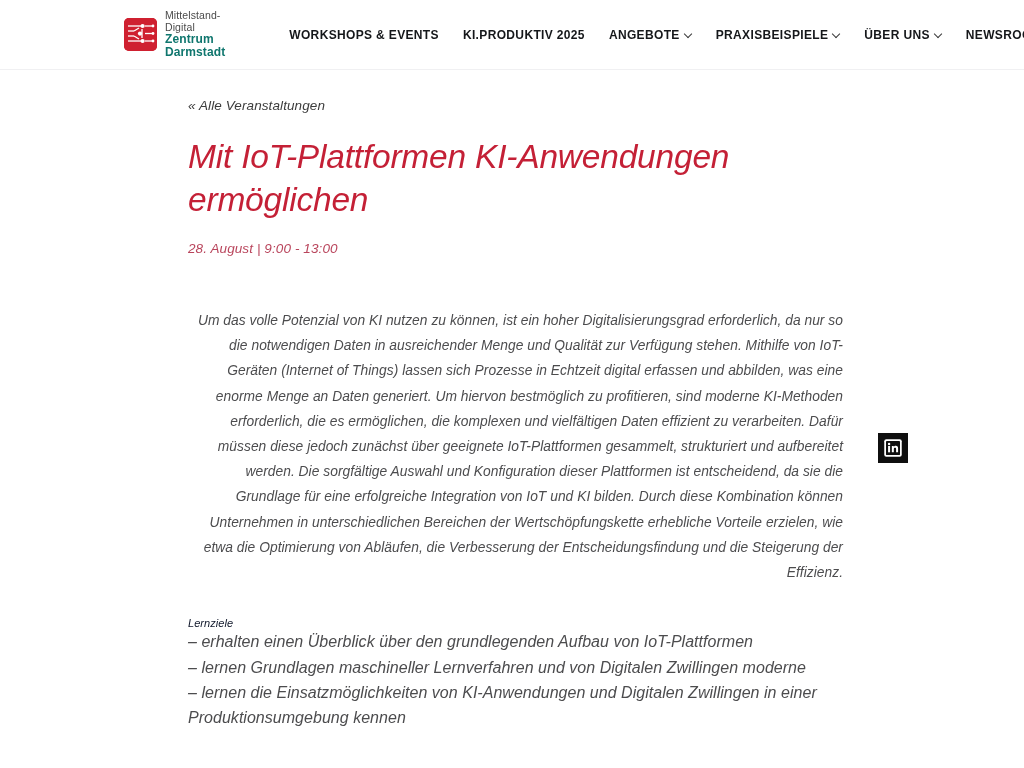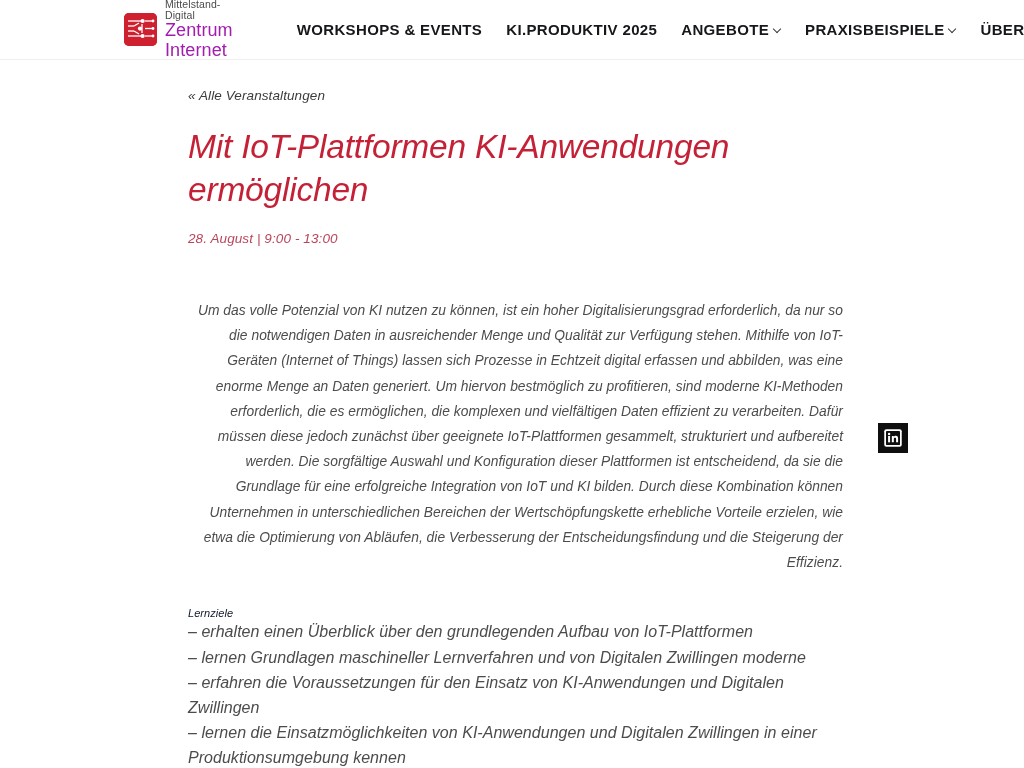--- a/index.html
+++ b/index.html
@@ -8,21 +8,21 @@
     width: 1024px; height: 768px;
     background: #ffffff;
     font-family: "Liberation Sans", sans-serif;
     overflow: hidden;
   }
 
   
   .site-header {
     position: relative;
     width: 1024px;
-    height: 60px;
+    height: 70px;
     background: #ffffff;
     border-bottom: 1px solid #f0f0f2;
     display: flex;
     align-items: center;
   }
   .brand {
     display: flex;
     align-items: center;
     gap: 8px;
     margin-left: 124px;
@@ -41,39 +41,39 @@
     color: #2b2b2b;
   }
   .brand-line1 {
     font-size: 10.5px;
     color: #4b4b4b;
     letter-spacing: 0.1px;
     display: block;
     font-weight: 400;
   }
   .brand-line2, .brand-line3 {
-    font-size: 18px;
-    font-weight: 400;
-    color: #a21caf;
+    font-size: 12px;
+    font-weight: 700;
+    color: #0f766e;
     display: block;
     letter-spacing: 0.1px;
   }
 
   .main-nav {
     display: flex;
     align-items: center;
     margin-left: 52px;
     gap: 0px;
   }
   .nav-item {
     display: flex;
     align-items: center;
     gap: 5px;
     padding: 0 12px;
-    font-size: 15px;
+    font-size: 12px;
     font-weight: 700;
     letter-spacing: 0.35px;
     color: #15171a;
     text-decoration: none;
     white-space: nowrap;
     cursor: pointer;
   }
   .caret {
     display: inline-block;
     width: 7px;
@@ -217,21 +217,21 @@
           <circle cx="18.6" cy="23" r="2.1"></circle>
           <circle cx="29" cy="8" r="1.4"></circle>
           <circle cx="29" cy="15.5" r="1.4"></circle>
           <circle cx="29" cy="23" r="1.4"></circle>
         </g>
       </svg>
     </span>
     <span class="brand-text">
       <span class="brand-line1">Mittelstand-Digital</span>
       <span class="brand-line2">Zentrum</span>
-      <span class="brand-line3">Internet</span>
+      <span class="brand-line3">Darmstadt</span>
     </span>
   </a>
 
   <nav class="main-nav">
     <a class="nav-item" href="#">
       <span>WORKSHOPS &amp; EVENTS</span>
     </a>
     <a class="nav-item" href="#">
       <span>KI.PRODUKTIV 2025</span>
     </a>
@@ -265,21 +265,20 @@
     <div class="event-date">28. August | 9:00 - 13:00</div>
 
     <p class="body-copy">Um das volle Potenzial von KI nutzen zu können, ist ein hoher Digitalisierungsgrad erforderlich, da nur so die notwendigen Daten in ausreichender Menge und Qualität zur Verfügung stehen. Mithilfe von IoT-Geräten (Internet of Things) lassen sich Prozesse in Echtzeit digital erfassen und abbilden, was eine enorme Menge an Daten generiert. Um hiervon bestmöglich zu profitieren, sind moderne KI-Methoden erforderlich, die es ermöglichen, die komplexen und vielfältigen Daten effizient zu verarbeiten. Dafür müssen diese jedoch zunächst über geeignete IoT-Plattformen gesammelt, strukturiert und aufbereitet werden. Die sorgfältige Auswahl und Konfiguration dieser Plattformen ist entscheidend, da sie die Grundlage für eine erfolgreiche Integration von IoT und KI bilden. Durch diese Kombination können Unternehmen in unterschiedlichen Bereichen der Wertschöpfungskette erhebliche Vorteile erzielen, wie etwa die Optimierung von Abläufen, die Verbesserung der Entscheidungsfindung und die Steigerung der Effizienz.</p>
 
     <h2 class="section-heading">Lernziele</h2>
 
 
     <ul class="goal-list">
       <li>– erhalten einen Überblick über den grundlegenden Aufbau von IoT-Plattformen</li>
       <li>– lernen Grundlagen maschineller Lernverfahren und von Digitalen Zwillingen moderne</li>
-      <li>– erfahren die Voraussetzungen für den Einsatz von KI-Anwendungen und Digitalen Zwillingen</li>
       <li>– lernen die Einsatzmöglichkeiten von KI-Anwendungen und Digitalen Zwillingen in einer Produktionsumgebung kennen</li>
 
     </ul>
   </div>
 
   <div class="social-dock">
     <span class="social-icon">
       <svg width="20" height="20" viewBox="0 0 24 24" aria-hidden="true">
         <rect x="1.5" y="1.5" width="21" height="21" rx="2.5" fill="#ffffff"></rect>
         <rect x="3.6" y="3.6" width="16.8" height="16.8" rx="1" fill="#0f0f0f"></rect>

